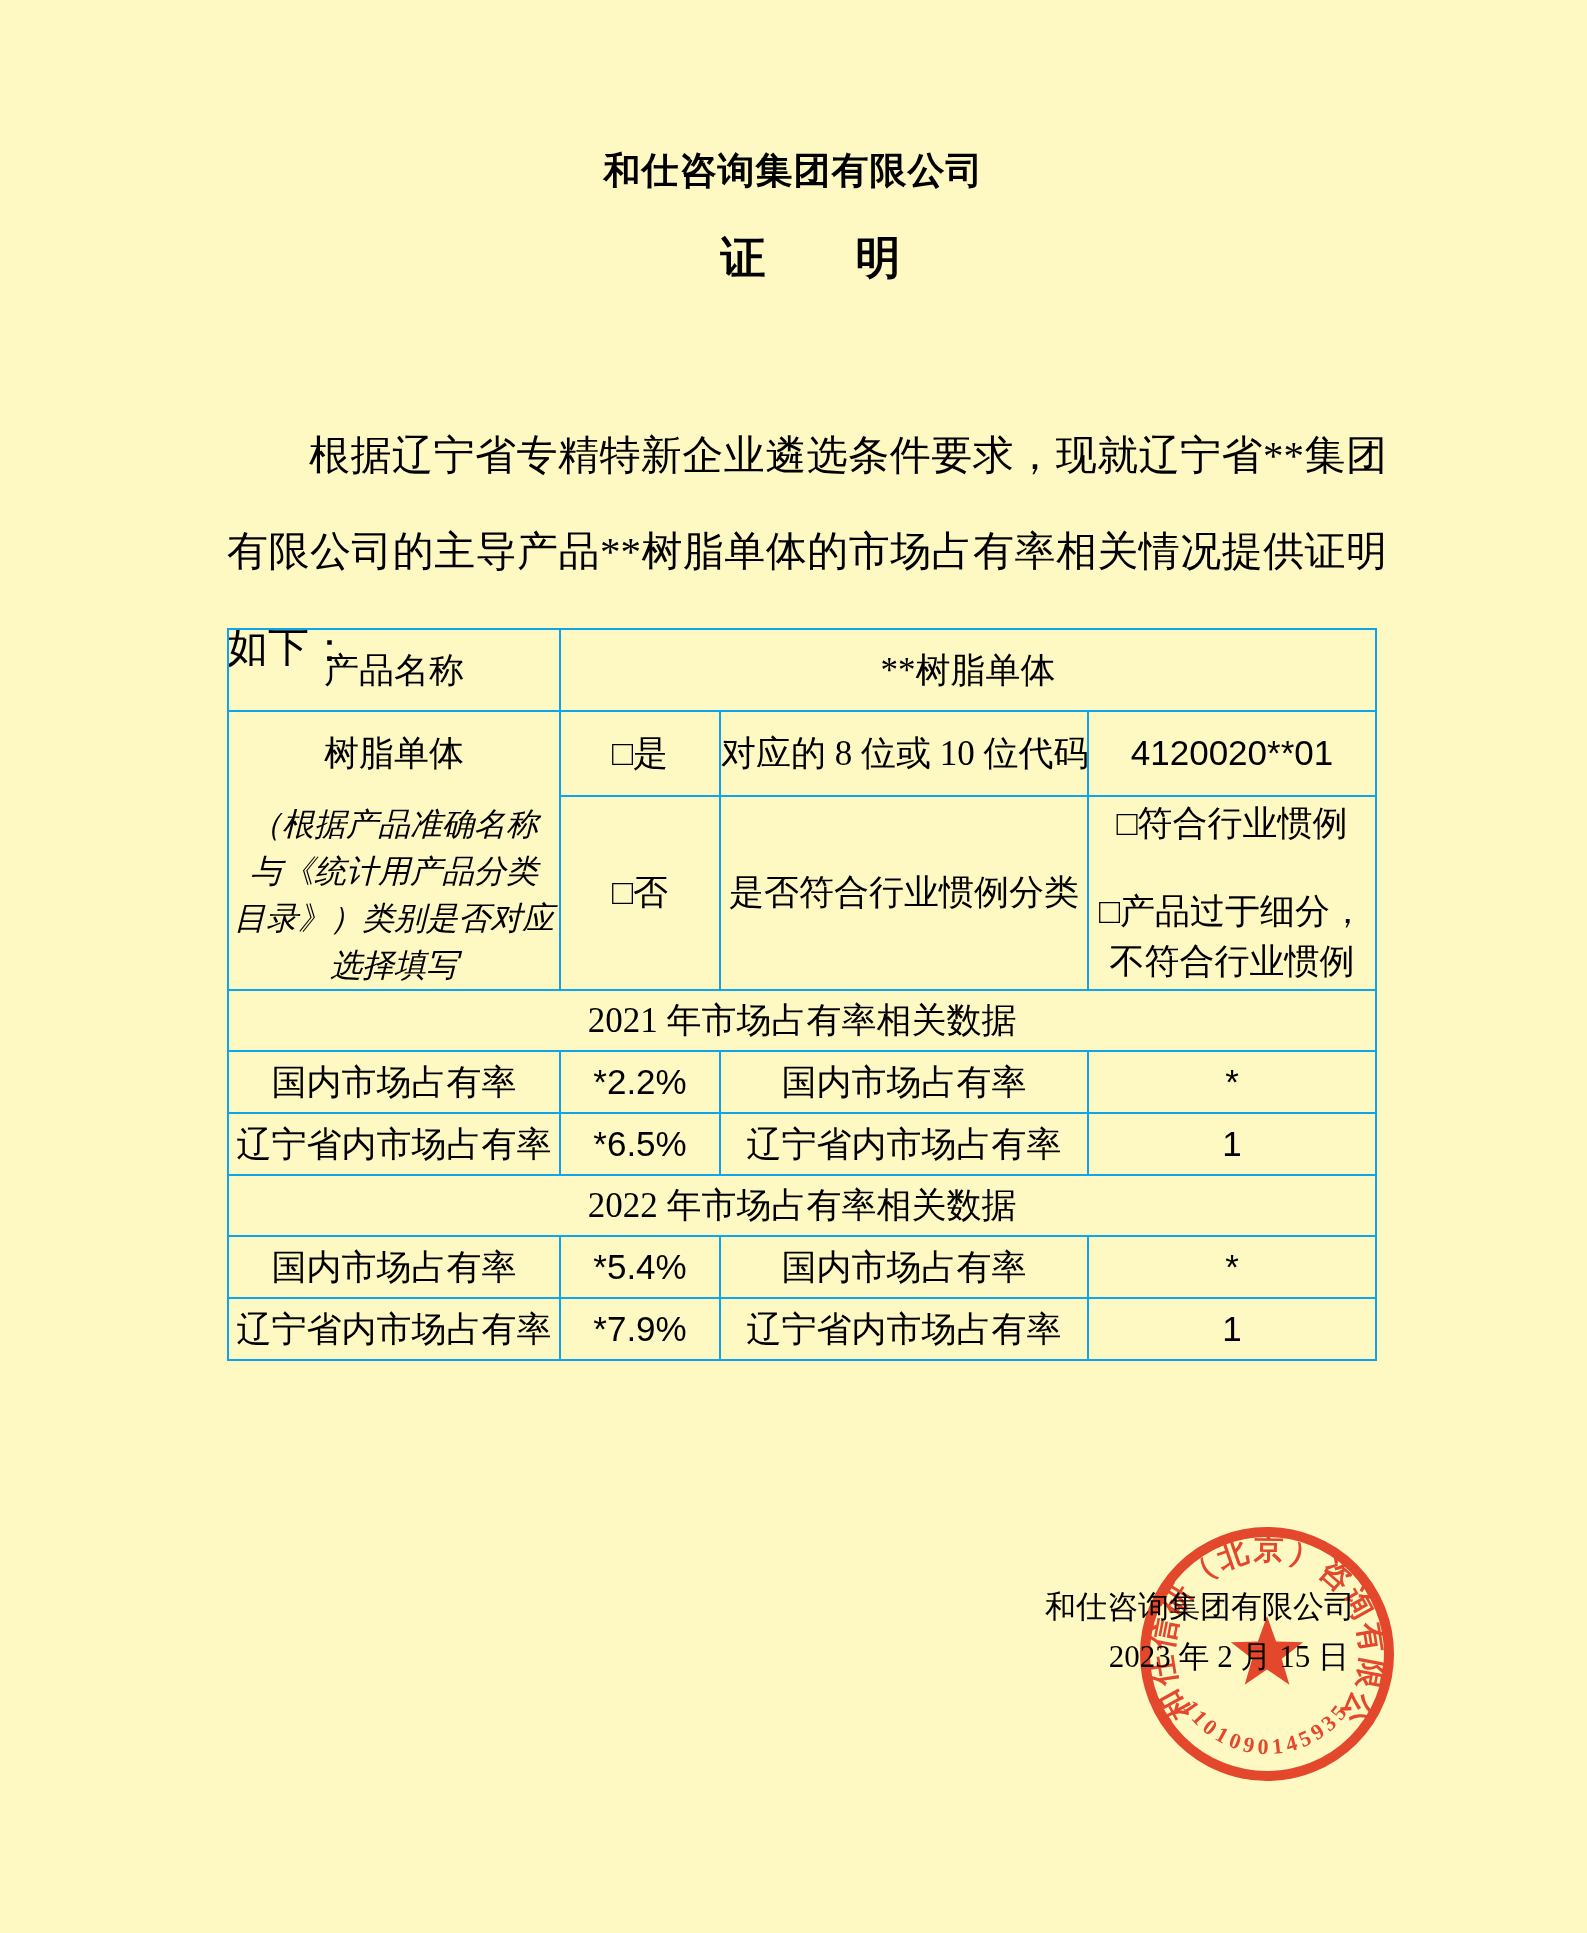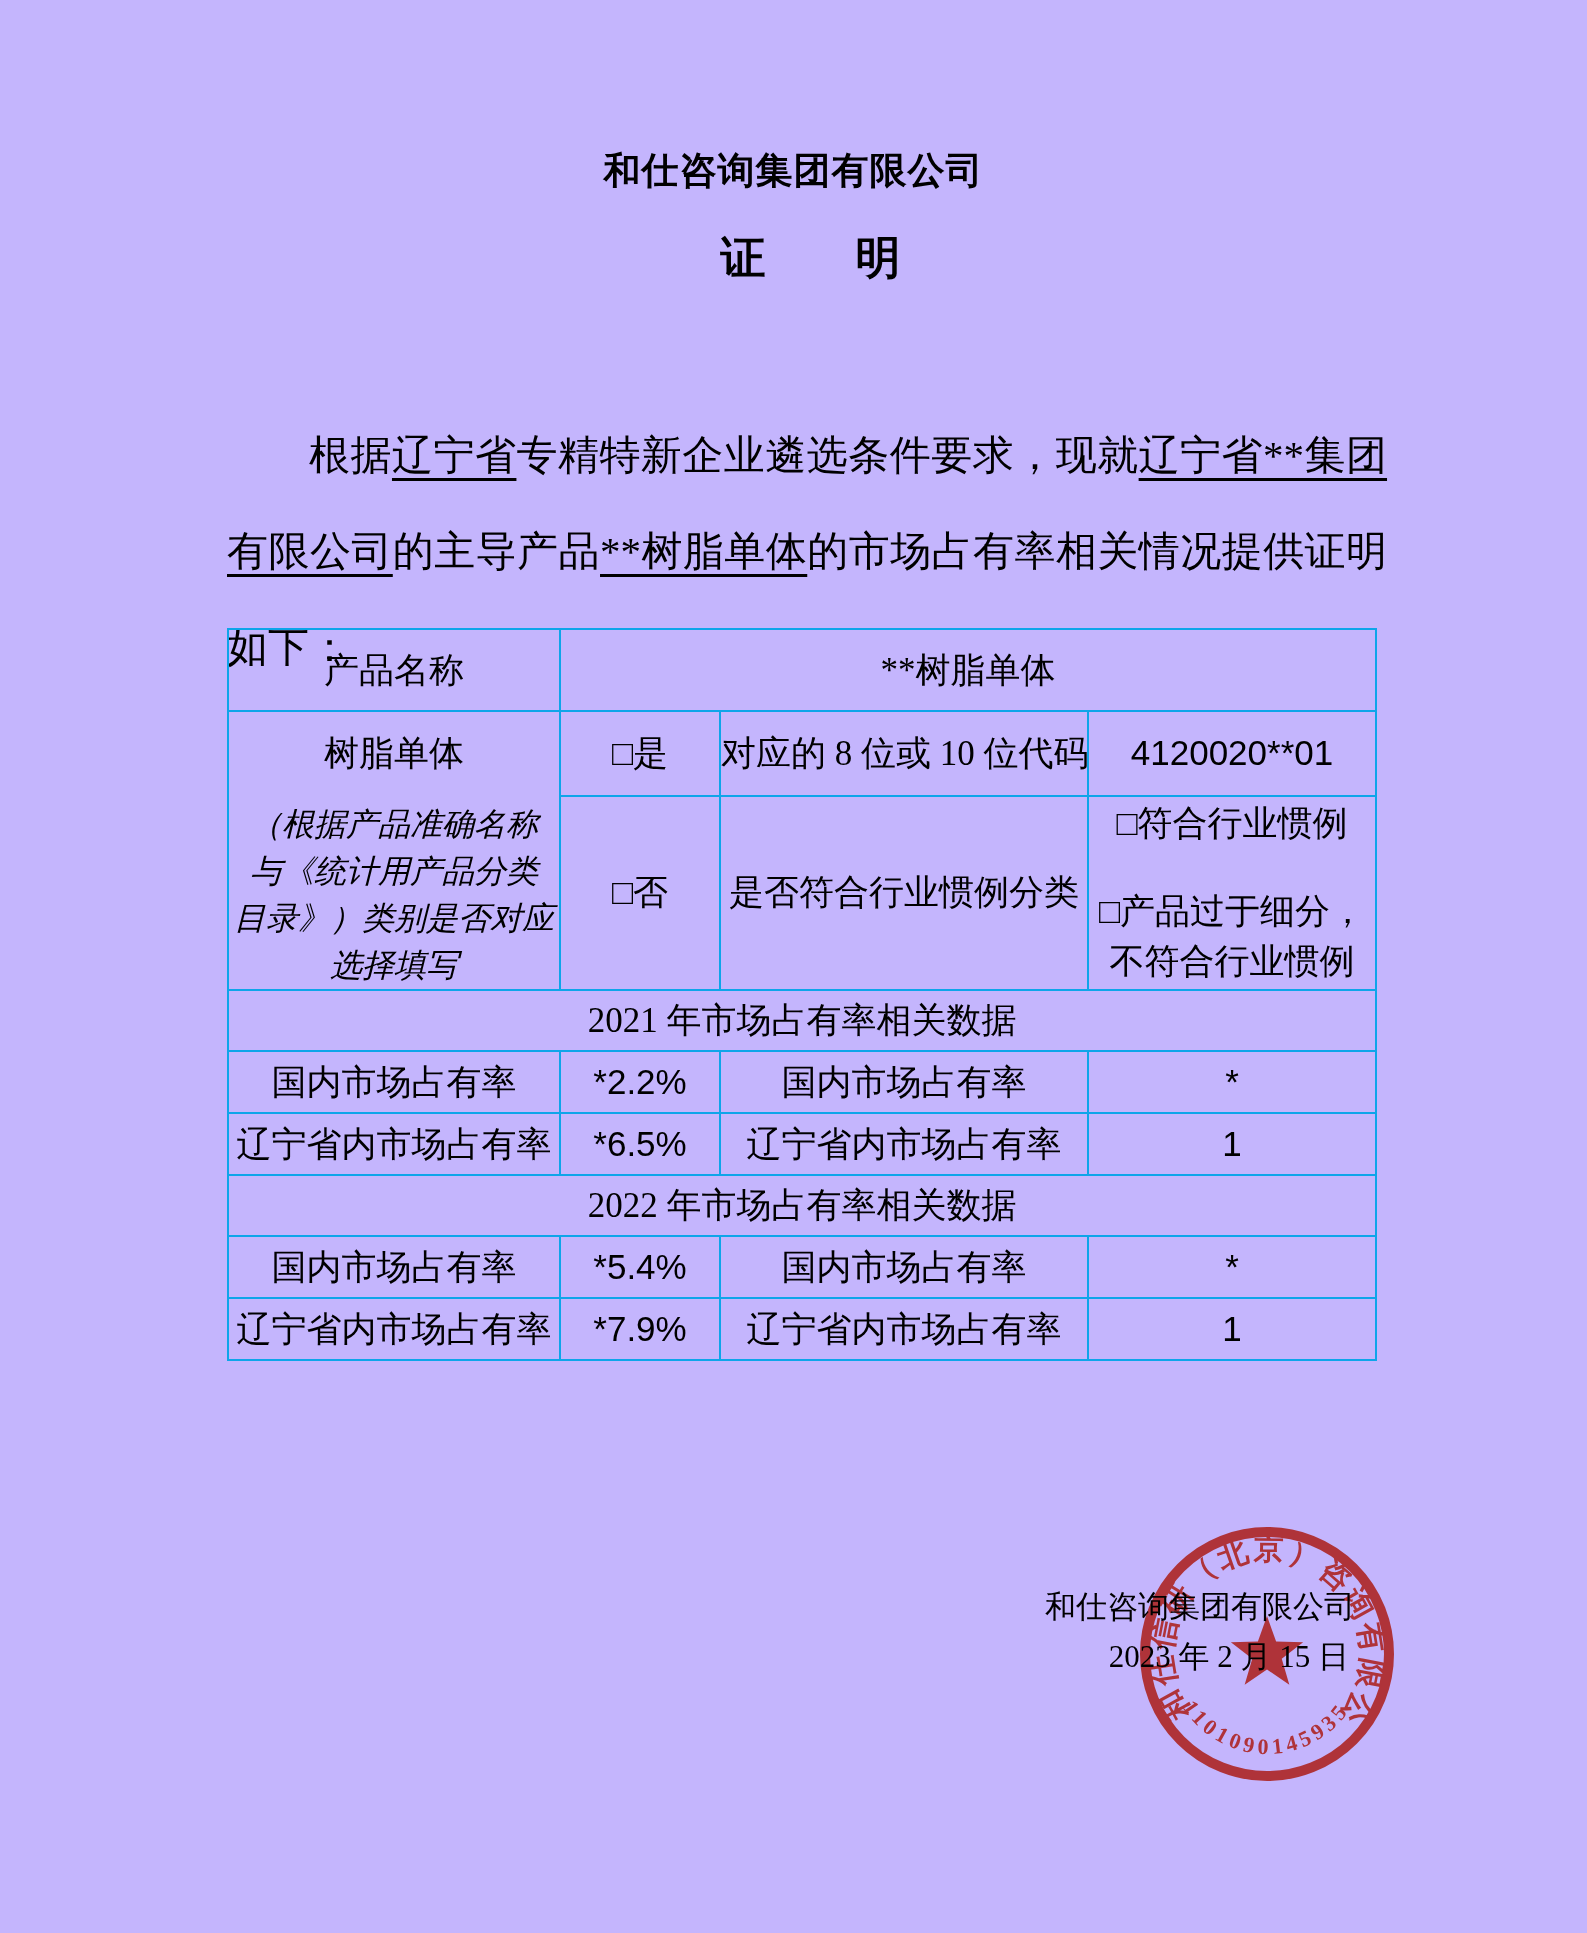--- a/index.html
+++ b/index.html
@@ -1,39 +1,38 @@
 <!DOCTYPE html>
 <html><head>
 <meta charset="utf-8">
 <style>
   html,body{margin:0;padding:0;}
   body{background:#ffffff;}
   .page{
     position:relative;
     width:1587px;height:1933px;
-    background:#c4b5fd;
+    background:#fef9c3;
     color:#000;
     font-family:"Liberation Serif","DejaVu Serif",serif;
     overflow:hidden;
   }
   .doc-title{
     position:absolute;top:146px;left:0;width:100%;
     text-align:center;font-size:37px;font-weight:bold;letter-spacing:1px;
   }
   .doc-heading{
     position:absolute;top:228px;left:17px;width:100%;
     text-align:center;font-size:45px;font-weight:bold;
   }
   .doc-paragraph{
     position:absolute;top:366px;left:227px;width:1160px;
     font-size:41px;line-height:96px;
     text-indent:82px;text-align:justify;
   }
   .u{
-    text-decoration:underline;
     text-decoration-thickness:3px;
     text-underline-offset:9px;
   }
   table.cert{
     position:absolute;top:628px;left:227px;width:1148px;
     border-collapse:collapse;table-layout:fixed;
     font-size:35px;
   }
   table.cert td{
     border:2px solid #0ea5e9;

